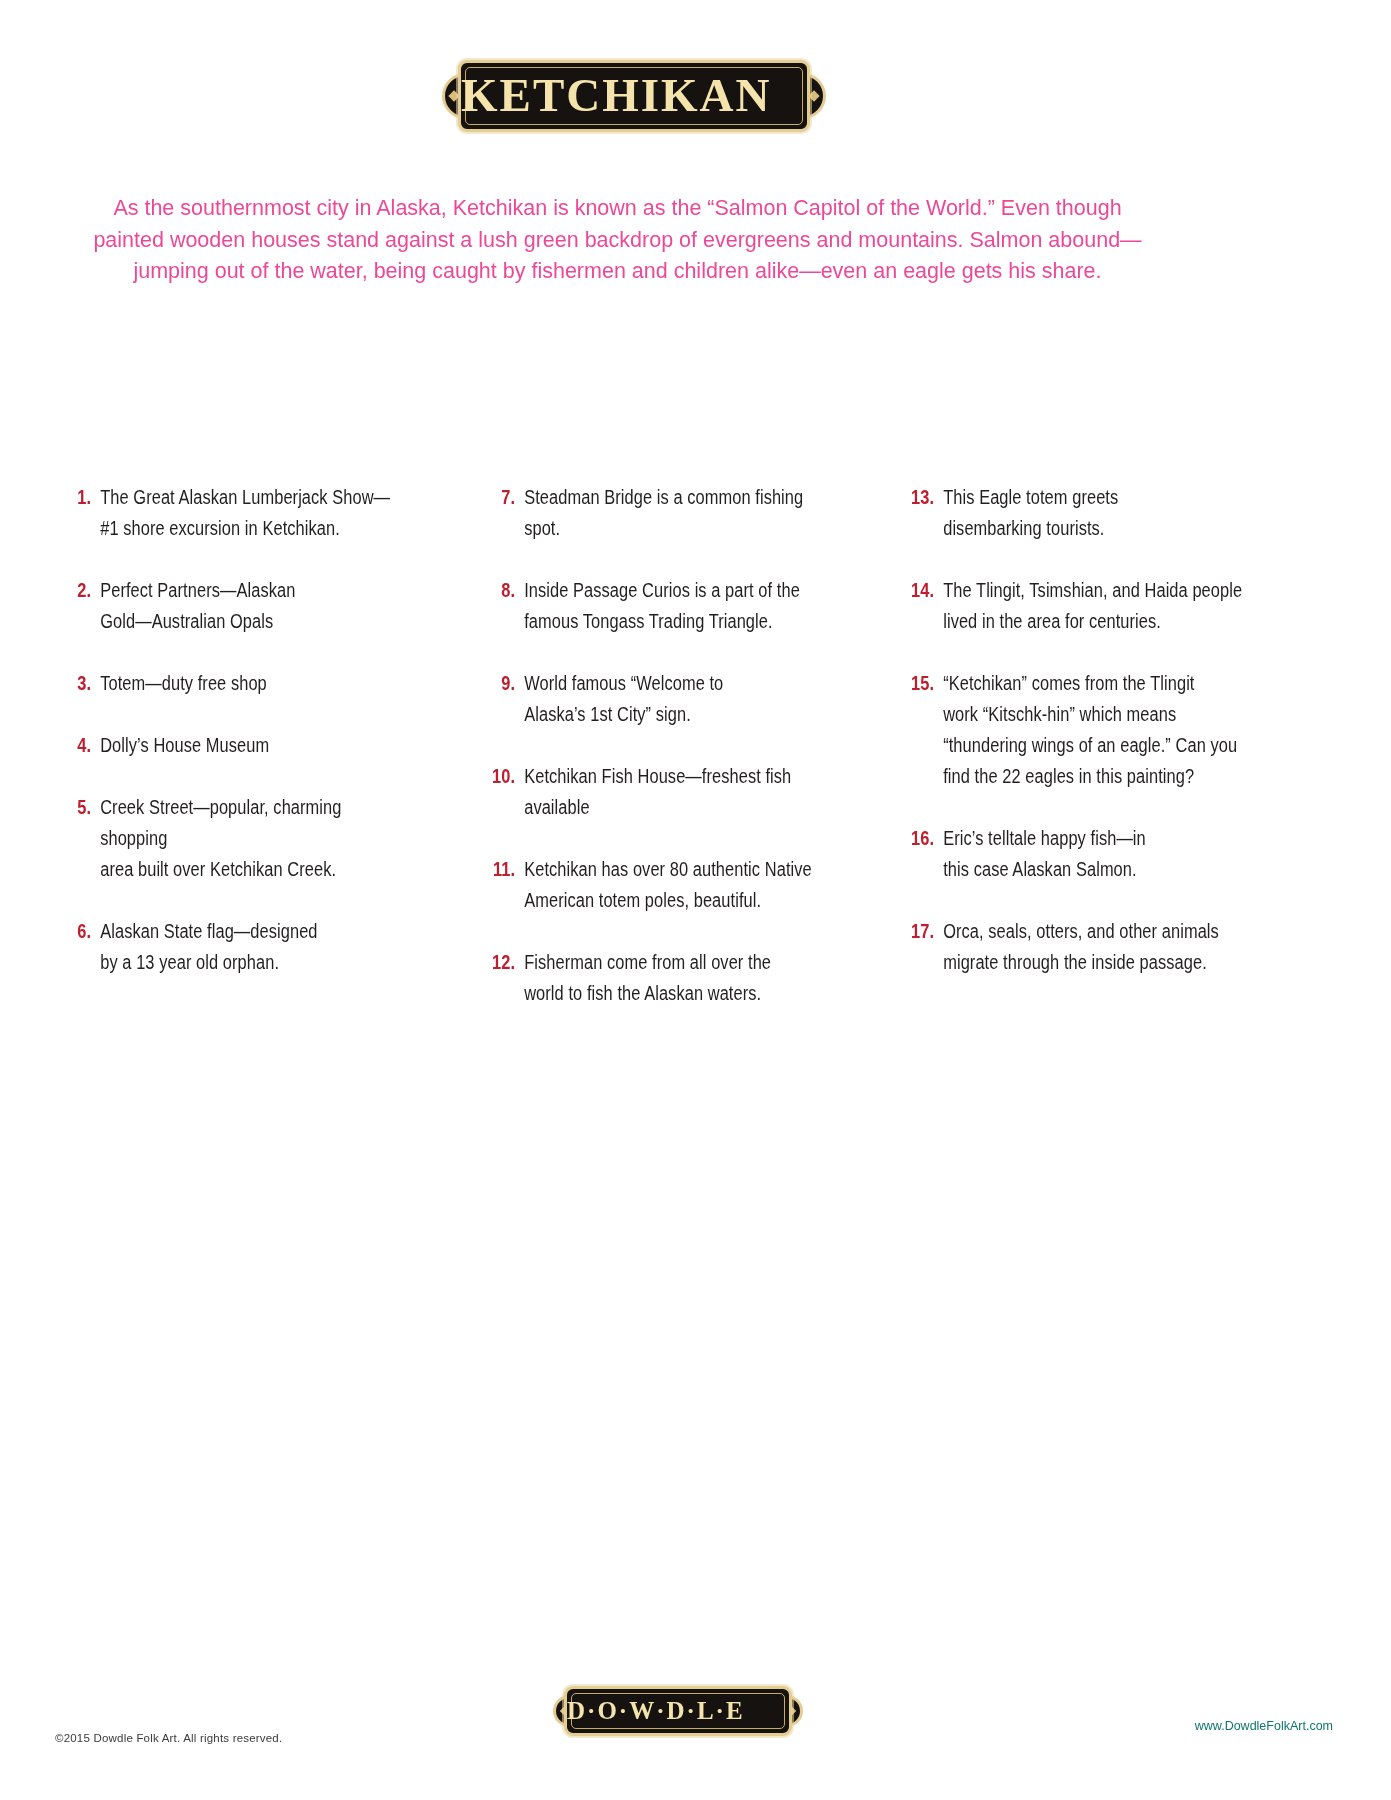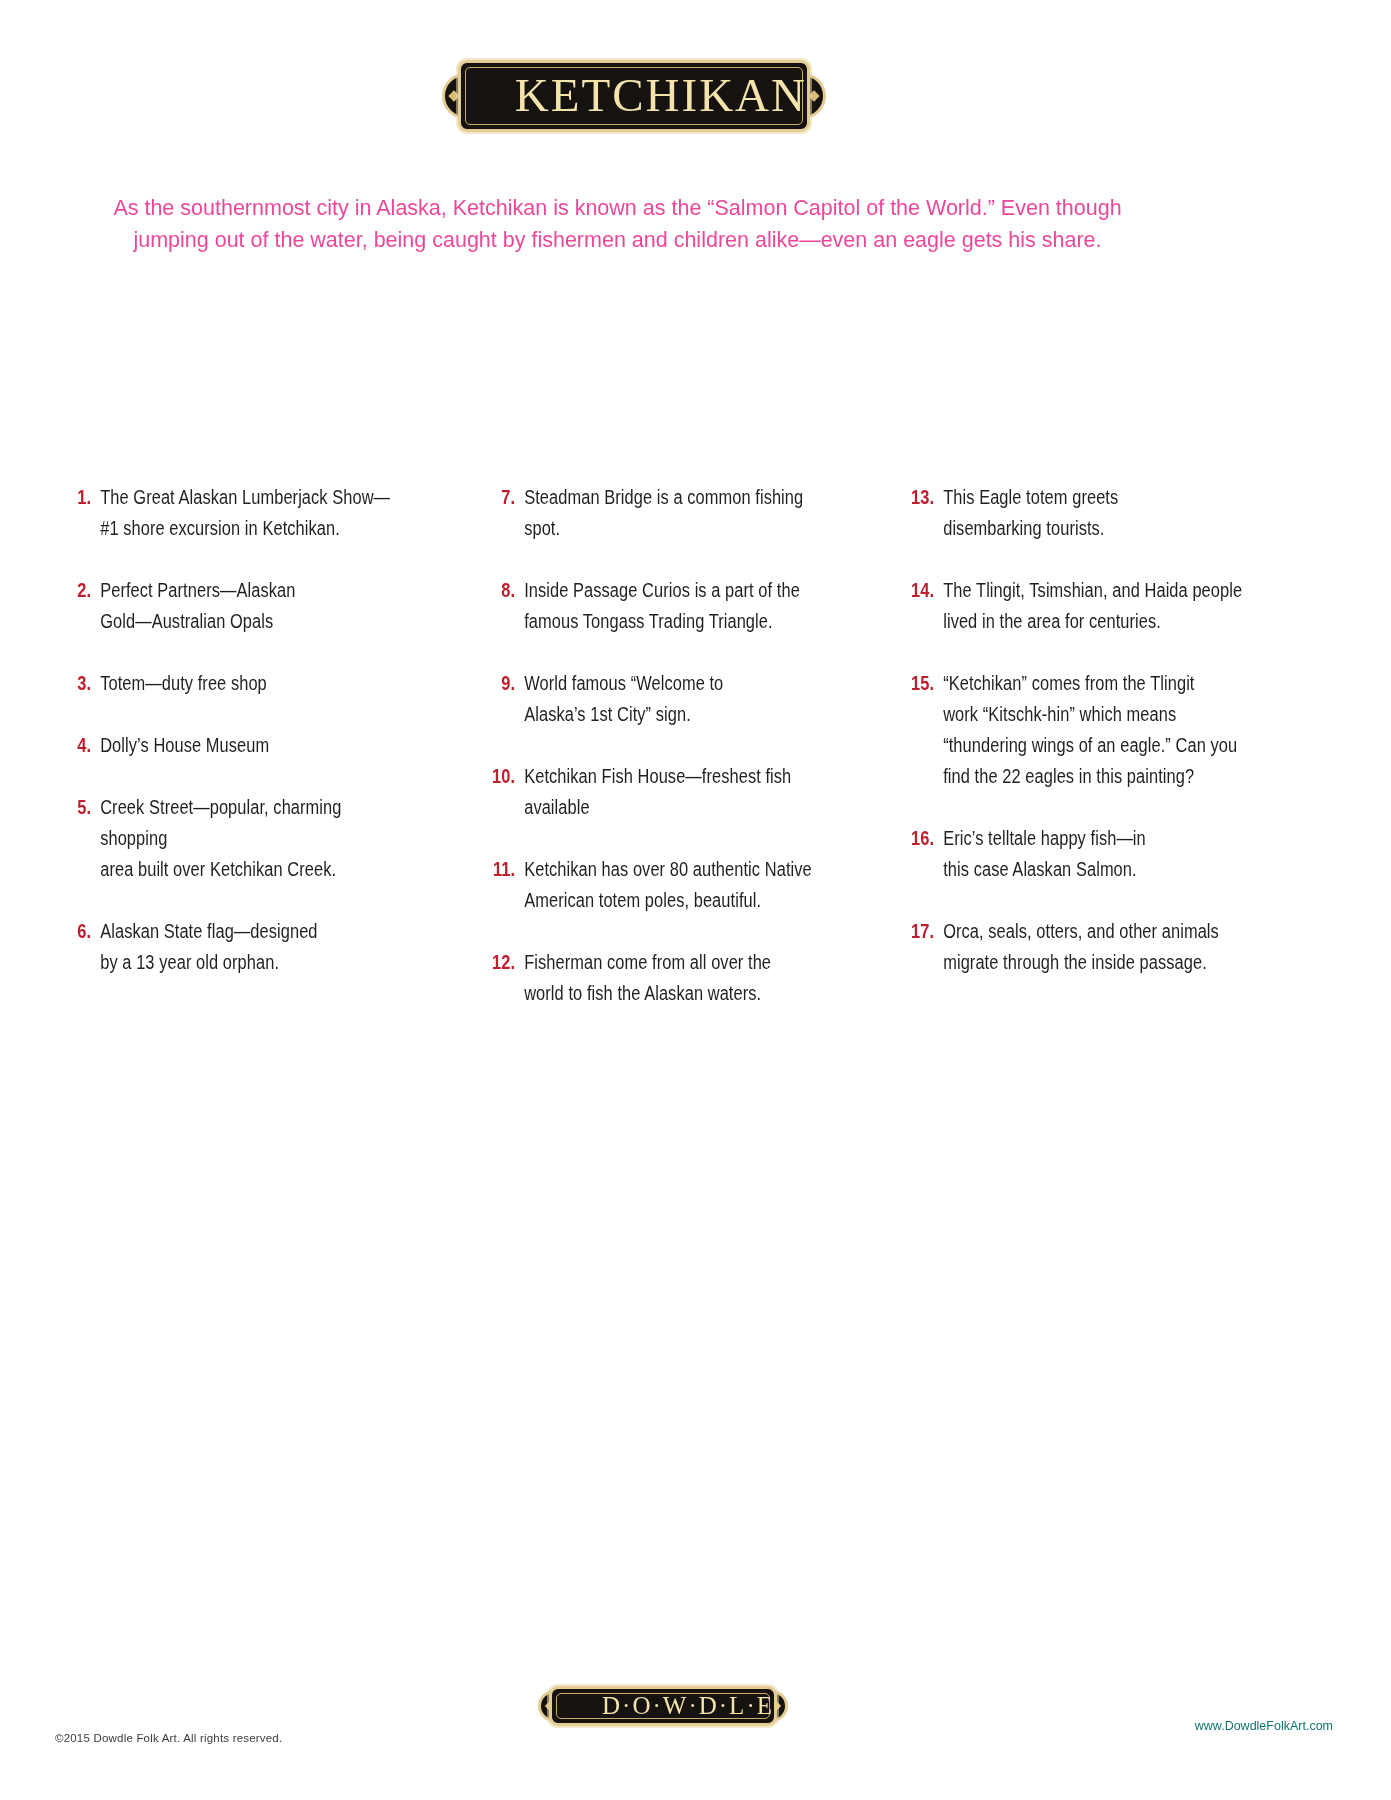--- a/index.html
+++ b/index.html
@@ -9,22 +9,23 @@
     font-family:"Liberation Sans","DejaVu Sans",sans-serif;
   }
 
   
   .plaque { position:absolute; }
   .plaque .bar {
     position:relative; z-index:1; width:100%; height:100%;
     background:#161210;
     border:3px solid #E4CD93; border-radius:9px;
     box-shadow:0 0 0 2px rgba(232,214,163,0.55);
-    display:flex; align-items:center; justify-content:flex-end;
+    display:flex; align-items:center; justify-content:flex-start;
     box-sizing:border-box;
+    font-weight:bold;
   }
   .plaque .bar::after {
     content:""; position:absolute; inset:4px;
     border:1px solid #C9AC67; border-radius:5px; pointer-events:none;
   }
   .plaque .end {
     position:absolute; z-index:0; top:50%; transform:translateY(-50%);
     background:#161210; border:3px solid #E4CD93; border-radius:50%;
     box-sizing:border-box;
   }
@@ -40,21 +41,21 @@
     font-family:"Liberation Serif","DejaVu Serif",serif;
     color:#F4E4AC; white-space:nowrap;
   }
 
   .plaque-title { left:458px; top:60px; width:352px; height:72px; }
   .plaque-title .end { width:46px; height:46px; }
   .plaque-title .end.left  { left:-16px; }
   .plaque-title .end.right { right:-16px; }
   .plaque-title .plaque-text { font-size:47px; letter-spacing:2px; margin-top:-2px; }
 
-  .plaque-footer { left:549px; top:1686px; width:228px; height:40px; }
+  .plaque-footer { left:564px; top:1686px; width:228px; height:50px; }
   .plaque-footer .end { width:32px; height:32px; }
   .plaque-footer .end.left  { left:-11px; }
   .plaque-footer .end.right { right:-11px; }
   .plaque-footer .end::after { width:6px; height:6px; }
   .plaque-footer .plaque-text { font-size:25px; letter-spacing:2px; }
 
   
   .intro {
     position:absolute; left:75px; top:193px; width:1085px;
     font-size:21.5px; line-height:31.5px; color:#ec4899; text-align:center;
@@ -95,20 +96,21 @@
   <div class="plaque plaque-title">
     <span class="end left"></span>
     <span class="end right"></span>
     <div class="bar">
       <span class="plaque-text">KETCHIKAN</span>
     </div>
   </div>
 
   <div class="intro">
     <div>As the southernmost city in Alaska, Ketchikan is known as the “Salmon Capitol of the World.” Even though</div>
+    <div>painted wooden houses stand against a lush green backdrop of evergreens and mountains. Salmon abound—</div>
     <div>jumping out of the water, being caught by fishermen and children alike—even an eagle gets his share.</div>
   </div>
 
   <div class="col col-1">
 
       <div class="fact">
         <span class="num">1.</span>
         <span class="txt">The Great Alaskan Lumberjack Show—
 #1 shore excursion in Ketchikan.</span>
       </div>

